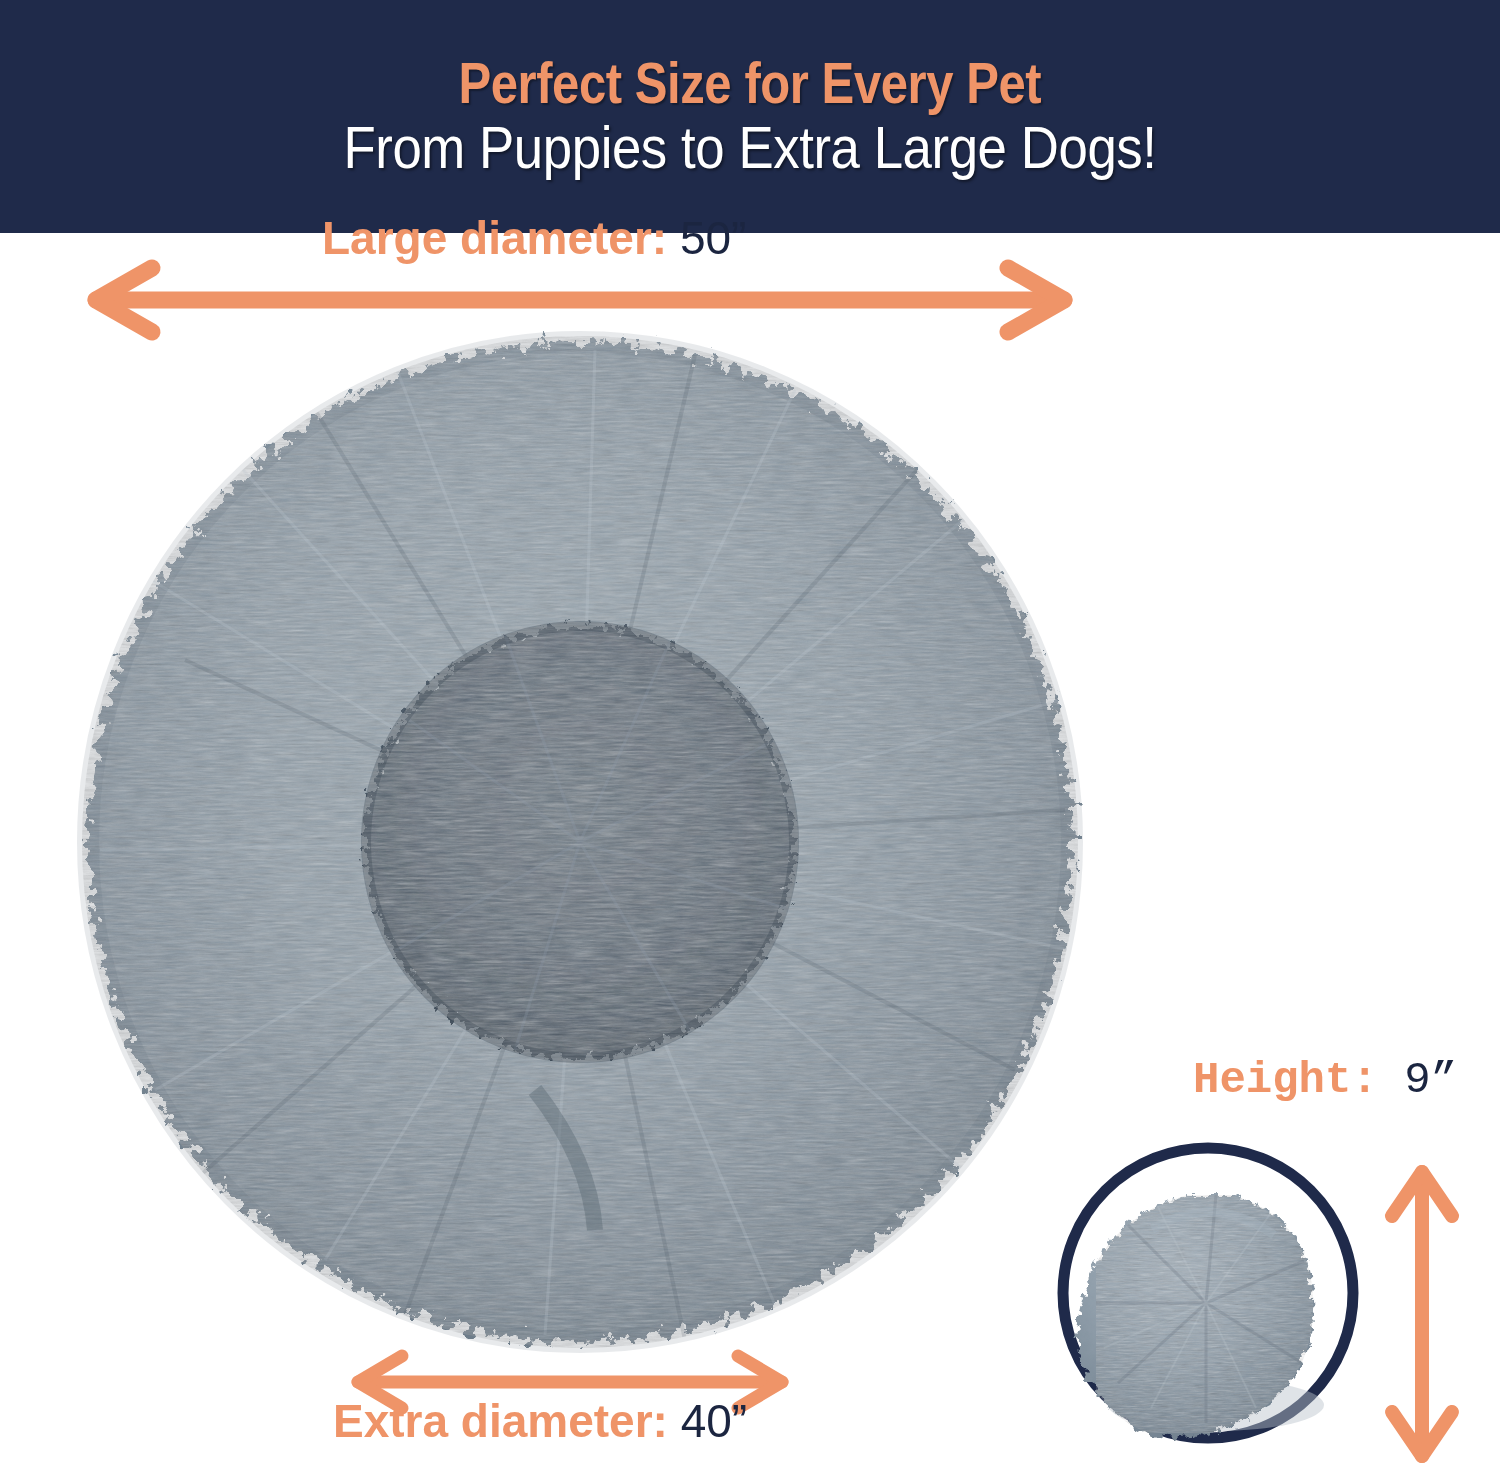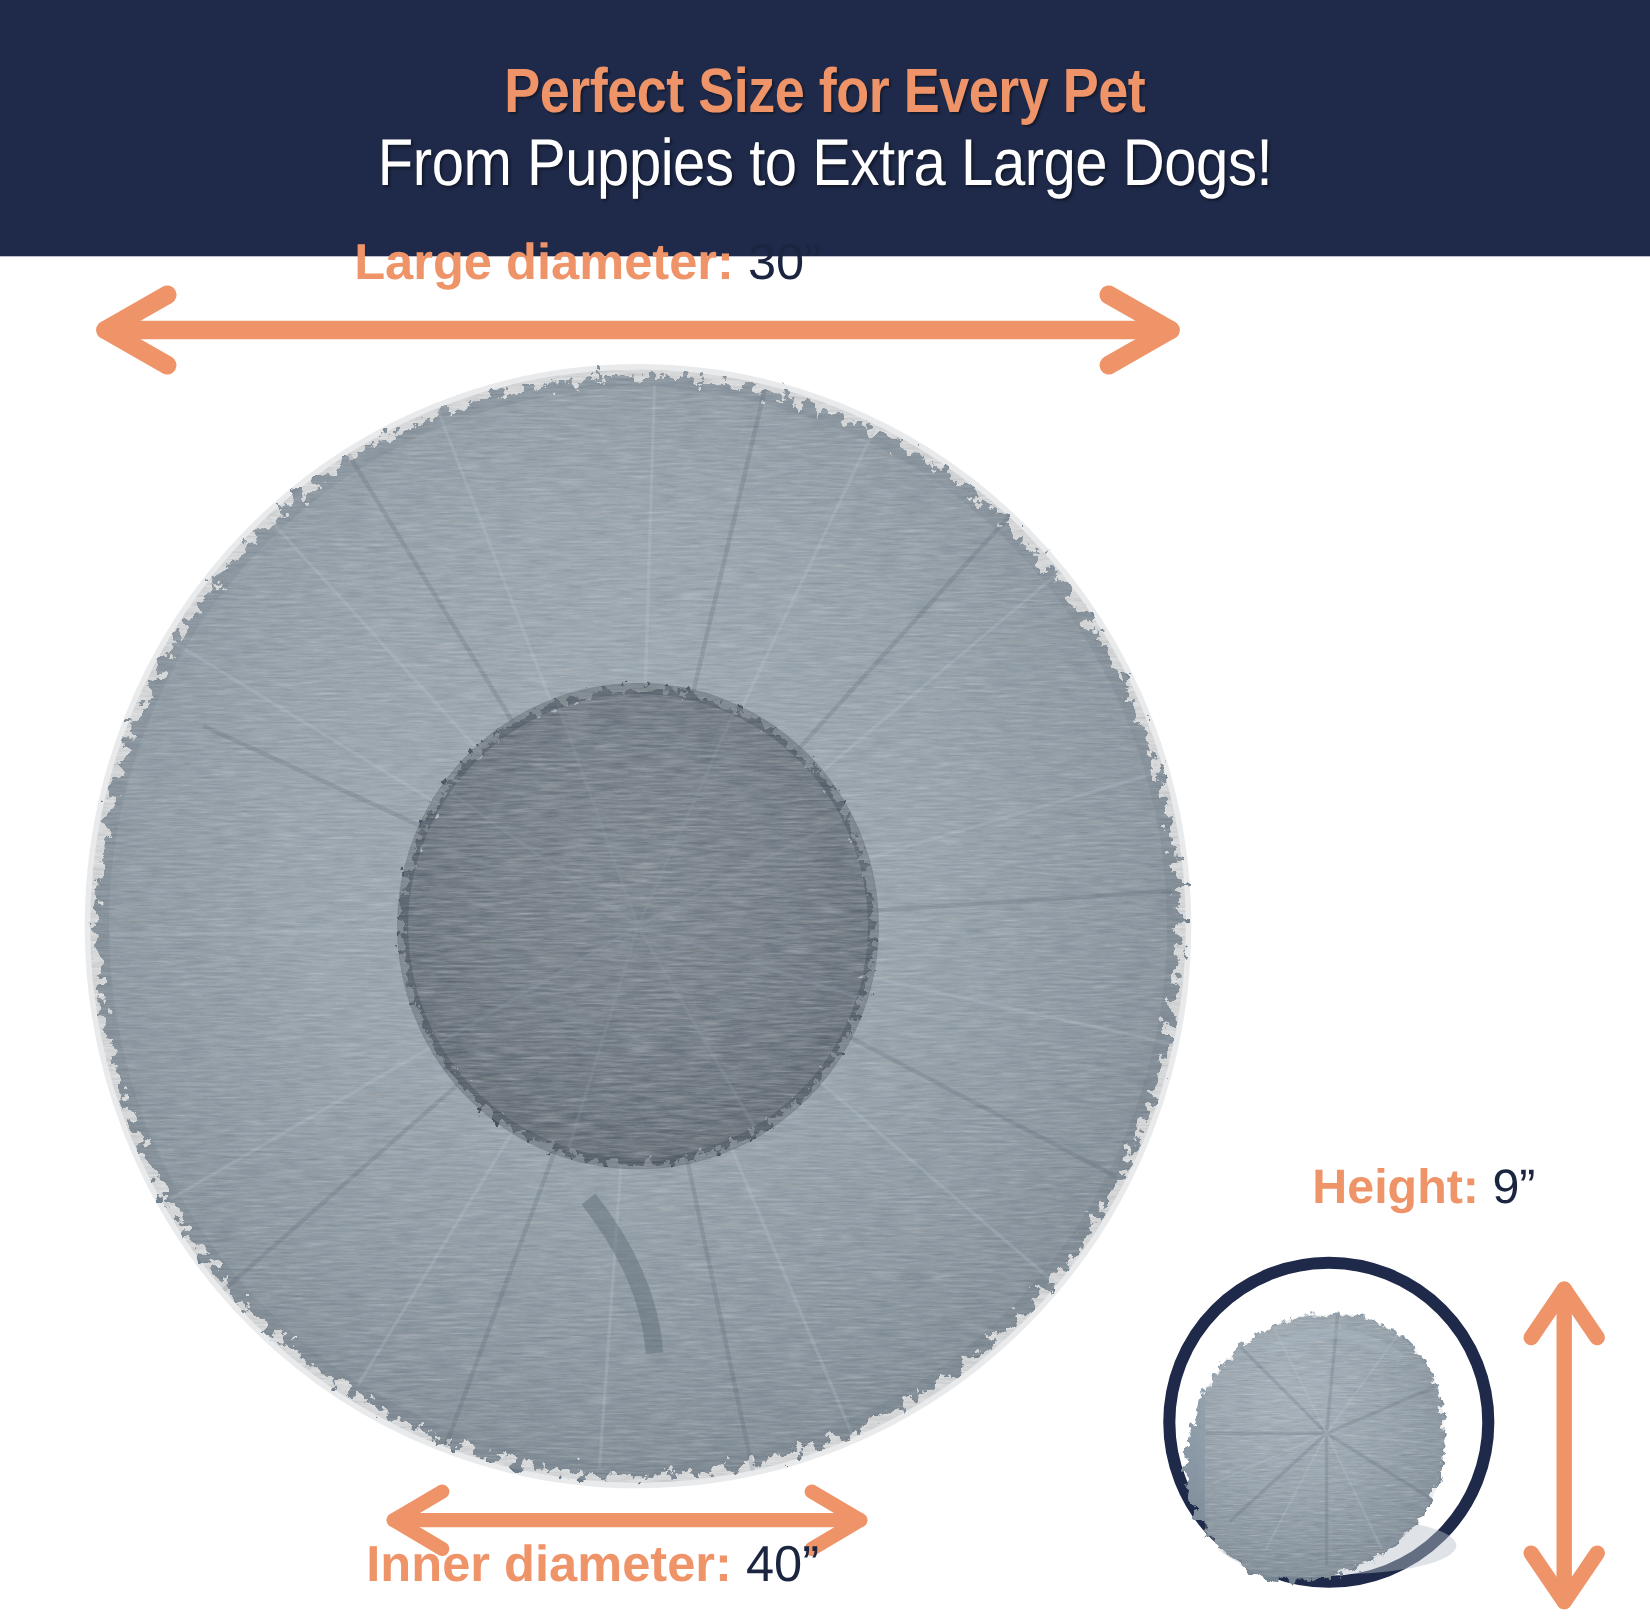--- a/index.html
+++ b/index.html
@@ -46,21 +46,21 @@
     font-family:"Liberation Sans", sans-serif;
     font-weight:bold;
     white-space:nowrap;
     line-height:1;
   }
   .dim-label .lbl{color:#ef9468;}
   .dim-label .val{color:#1b2540;font-weight:normal;}
 
   #outer-label{left:322px;top:215px;font-size:46px;}
   #inner-label{left:333px;top:1398px;font-size:46px;}
-  #height-label{left:1193px;top:1058px;font-size:44px;}
+  #height-label{left:1193px;top:1058px;font-size:44px;font-family:Liberation Mono, monospace;}
 
   
   .arrow-svg{position:absolute;overflow:visible;}
 
   
   #bed-top{
     position:absolute;left:75px;top:330px;width:1010px;height:1025px;
   }
   #bed-top svg{display:block;width:100%;height:100%;}
 
@@ -73,21 +73,21 @@
 
 <div id="root">
 
   <div class="header-banner">
     <div class="headline">Perfect Size for Every Pet</div>
     <div class="subhead">From Puppies to Extra Large Dogs!</div>
   </div>
 
   <div class="dim-label" id="outer-label">
     <span class="lbl">Large diameter: </span>
-    <span class="val">30”</span>
+    <span class="val">50”</span>
   </div>
 
   <svg class="arrow-svg" id="outer-arrow" style="left:70px;top:255px;width:1020px;height:90px;" viewBox="0 0 1020 90">
     <g fill="none" stroke="#ef9468" stroke-width="17" stroke-linecap="round" stroke-linejoin="round">
       <line x1="26" y1="45" x2="994" y2="45"></line>
       <polyline points="82,13 26,45 82,77"></polyline>
       <polyline points="938,13 994,45 938,77"></polyline>
     </g>
   </svg>
 
@@ -208,21 +208,21 @@
 
   <svg class="arrow-svg" id="inner-arrow" style="left:340px;top:1352px;width:460px;height:60px;" viewBox="0 0 460 60">
     <g fill="none" stroke="#ef9468" stroke-width="13" stroke-linecap="round" stroke-linejoin="round">
       <line x1="18" y1="30" x2="442" y2="30"></line>
       <polyline points="62,4 18,30 62,56"></polyline>
       <polyline points="398,4 442,30 398,56"></polyline>
     </g>
   </svg>
 
   <div class="dim-label" id="inner-label">
-    <span class="lbl">Inner diameter: </span>
+    <span class="lbl">Extra diameter: </span>
     <span class="val">40”</span>
   </div>
 
   <div class="dim-label" id="height-label">
     <span class="lbl">Height: </span>
     <span class="val">9”</span>
   </div>
 
   <div id="height-inset">
     <svg viewBox="0 0 310 320">

